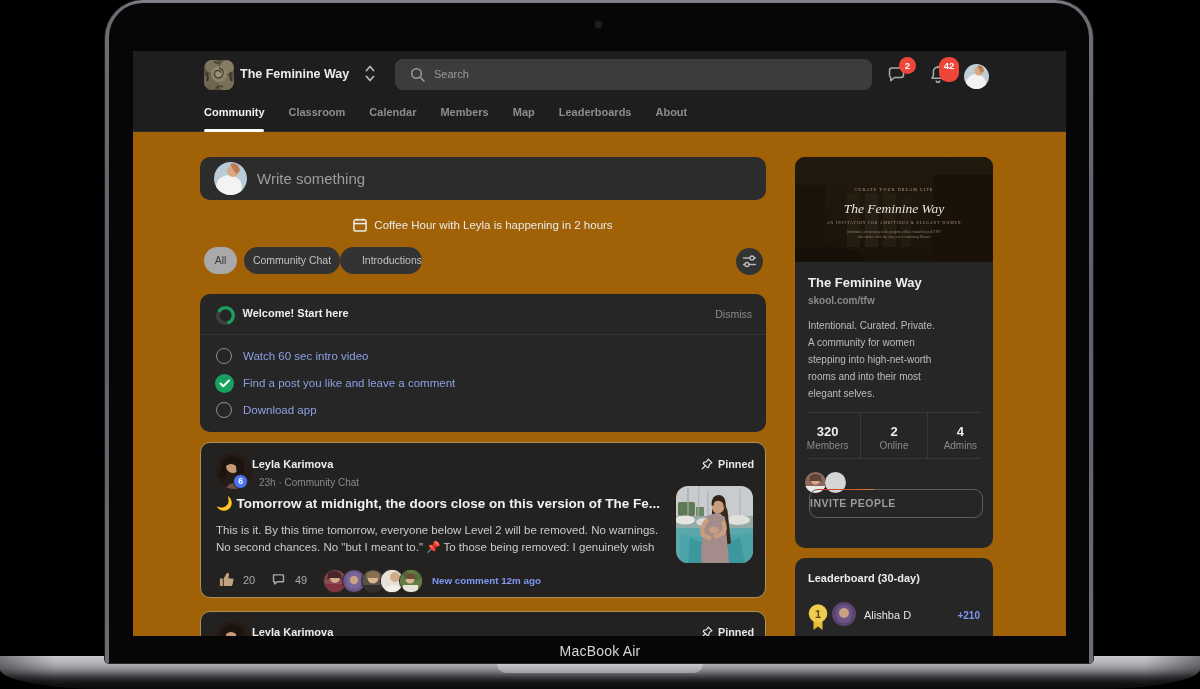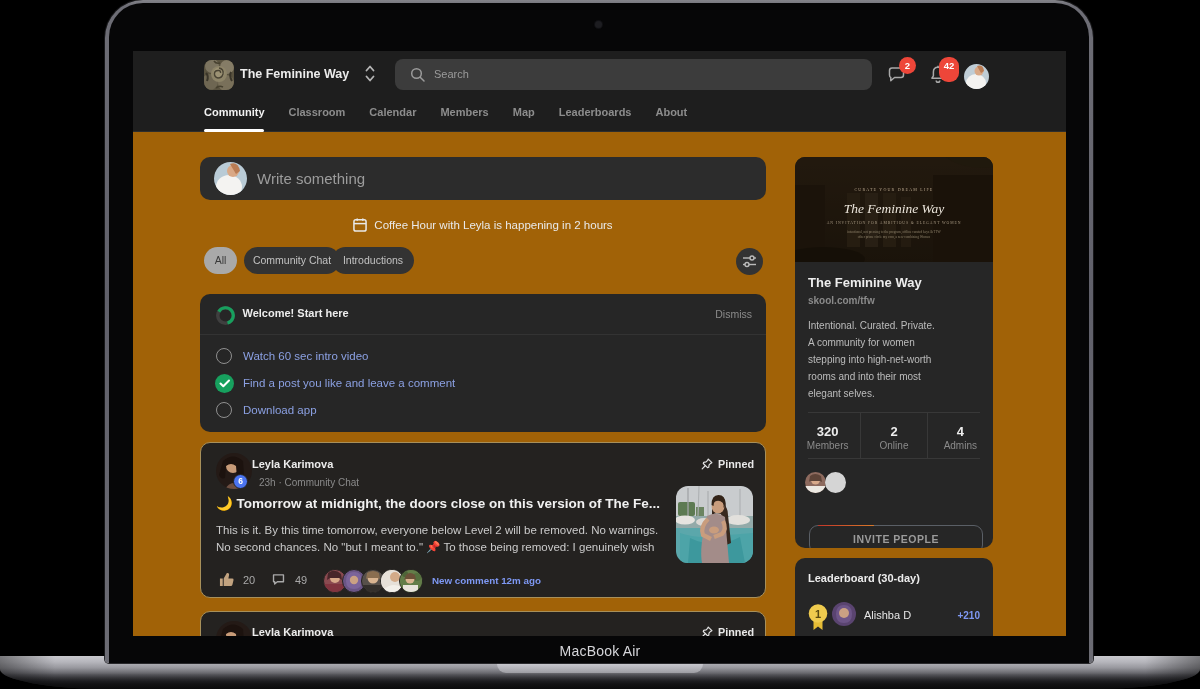--- a/index.html
+++ b/index.html
@@ -114,23 +114,23 @@
 .surl { position:absolute; left:13px; top:138px; font-size:10px; font-weight:bold; color:#8a8a8a; }
 .sdesc { position:absolute; left:13px; top:160px; width:180px; font-size:10px; line-height:17px;
   color:#bcbcbc; }
 .sdv { position:absolute; left:13px; width:172px; height:1px; background:#383838; }
 .stats { position:absolute; left:0; top:256px; width:198px; height:45px; display:flex; }
 .stats .col { flex:1; text-align:center; }
 .stats .col + .col { border-left:1px solid #383838; }
 .stats .n { font-size:13px; font-weight:bold; color:#ededed; margin-top:11px; }
 .stats .l { font-size:10px; color:#8a8a8a; margin-top:1px; }
 .mavs { position:absolute; left:0; top:315px; height:21px; width:198px; }
-.invite { position:absolute; left:14px; top:368px; width:174px; height:29px;
+.invite { position:absolute; left:14px; top:332px; width:174px; height:29px;
   border:1.3px solid #5a5f66; border-radius:9px; color:#9b9b9b; font-size:10.5px; font-weight:bold;
-  text-align:center; line-height:27px; letter-spacing:.5px; }
+  text-align:left; line-height:27px; letter-spacing:.5px; }
 .invite .prog { position:absolute; left:8px; top:-1.3px; width:56px; height:1.6px;
   background:linear-gradient(to right,#c4372a,#d8792a); border-radius:1px; }
 .lbt { position:absolute; left:13px; top:14px; font-size:11px; font-weight:bold; color:#ededed; }
 .lbrow { position:absolute; left:13px; top:44px; width:172px; height:28px; }
 .lbav { position:absolute; left:24px; top:0; width:24px; height:24px; border-radius:50%; overflow:hidden; }
 .lbname { position:absolute; left:56px; top:7px; font-size:11px; color:#e6e6e6; }
 .lbpts { position:absolute; right:0; top:8px; font-size:10px; font-weight:bold; color:#7e98f3; }
 b { font-weight:normal; }
 </style>
 </head>
@@ -218,21 +218,21 @@
       <svg width="14" height="14" viewBox="0 0 15 15" style="vertical-align:-2.5px; margin-right:7px;">
         <rect x="1" y="2" width="13" height="12" rx="2" stroke="#e9e9e9" stroke-width="1.6" fill="none"></rect>
         <line x1="1" y1="6" x2="14" y2="6" stroke="#e9e9e9" stroke-width="1.6"></line>
         <line x1="4.5" y1="0.5" x2="4.5" y2="3" stroke="#e9e9e9" stroke-width="1.6"></line>
         <line x1="10.5" y1="0.5" x2="10.5" y2="3" stroke="#e9e9e9" stroke-width="1.6"></line>
       </svg><b>Coffee Hour with Leyla</b>&nbsp;is happening in 2 hours
     </div>
     <div class="pills">
       <div class="pill all">All</div>
       <div class="pill" style="left:44px; width:96px;">Community Chat</div>
-      <div class="pill" style="left:132px; width:82px;">Introductions</div>
+      <div class="pill" style="left:140px; width:82px;text-align:right;">Introductions</div>
       <div class="pfilter"><svg width="15" height="15" viewBox="0 0 15 15" style="margin:6px">
         <line x1="1" y1="4" x2="14" y2="4" stroke="#bbb" stroke-width="1.4"></line>
         <line x1="1" y1="10.5" x2="14" y2="10.5" stroke="#bbb" stroke-width="1.4"></line>
         <circle cx="10" cy="4" r="2" fill="#333" stroke="#bbb" stroke-width="1.4"></circle>
         <circle cx="5" cy="10.5" r="2" fill="#333" stroke="#bbb" stroke-width="1.4"></circle>
       </svg></div>
     </div>
     <div class="wcard">
       <svg class="ring" viewBox="0 0 19 19">
         <circle cx="9.5" cy="9.5" r="7.75" stroke="#3f3f3f" stroke-width="3.5" fill="none"></circle>

